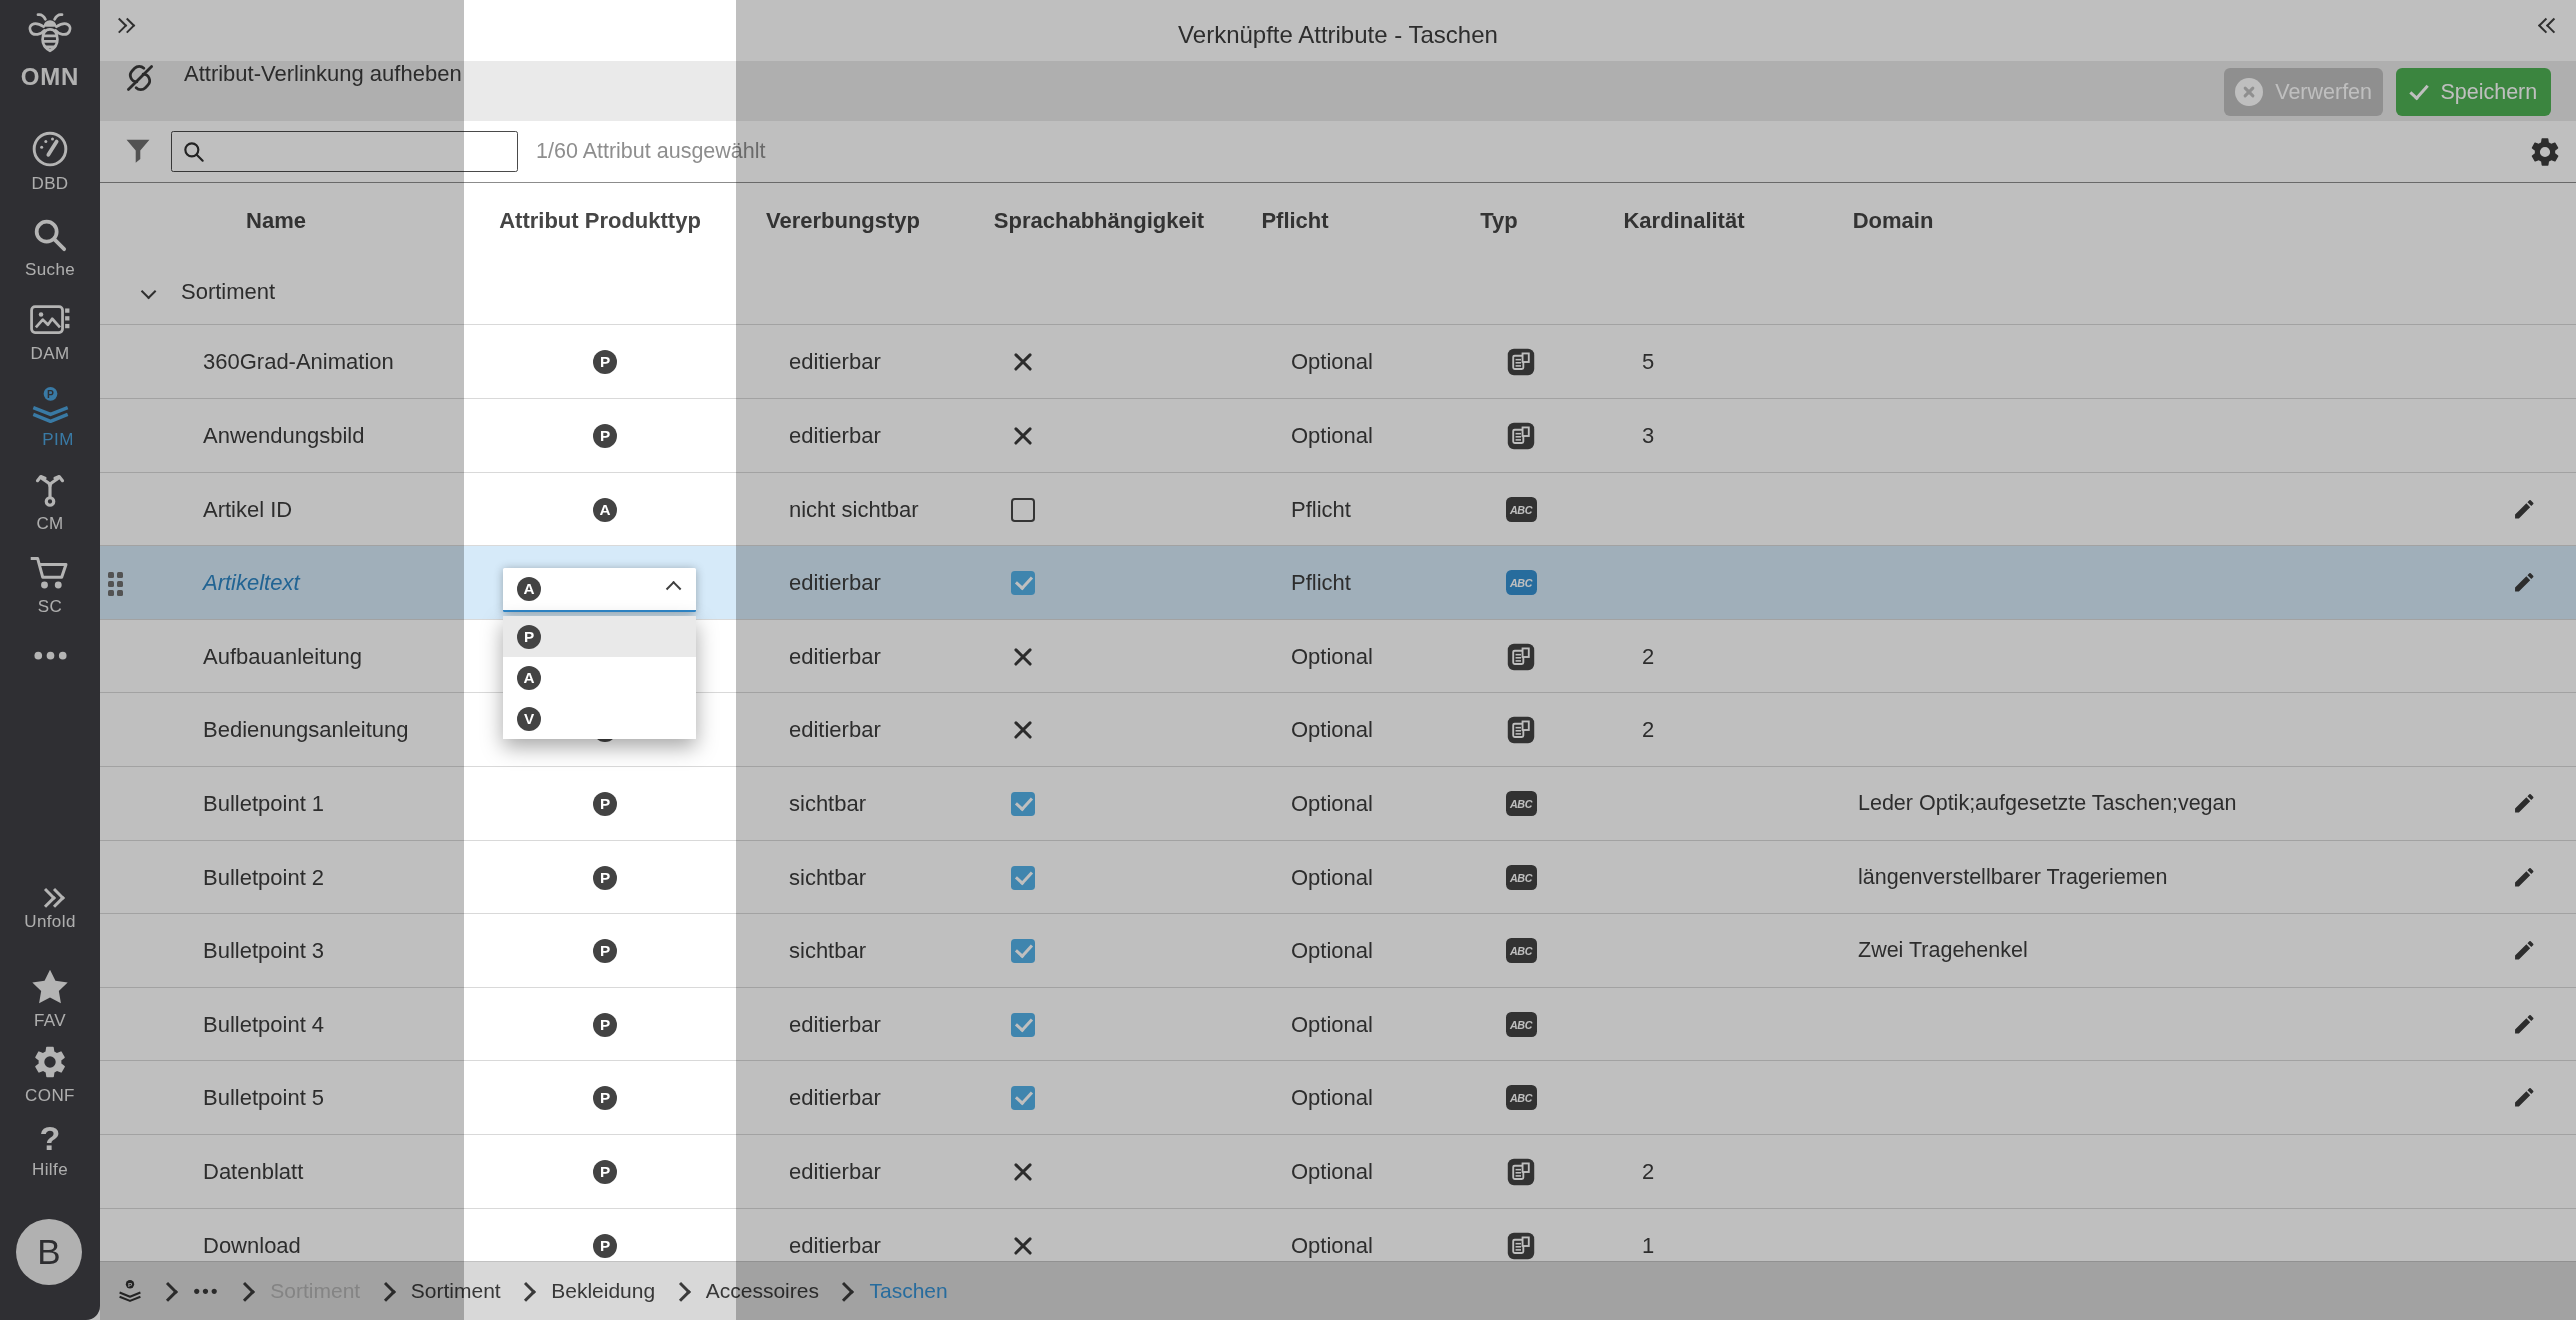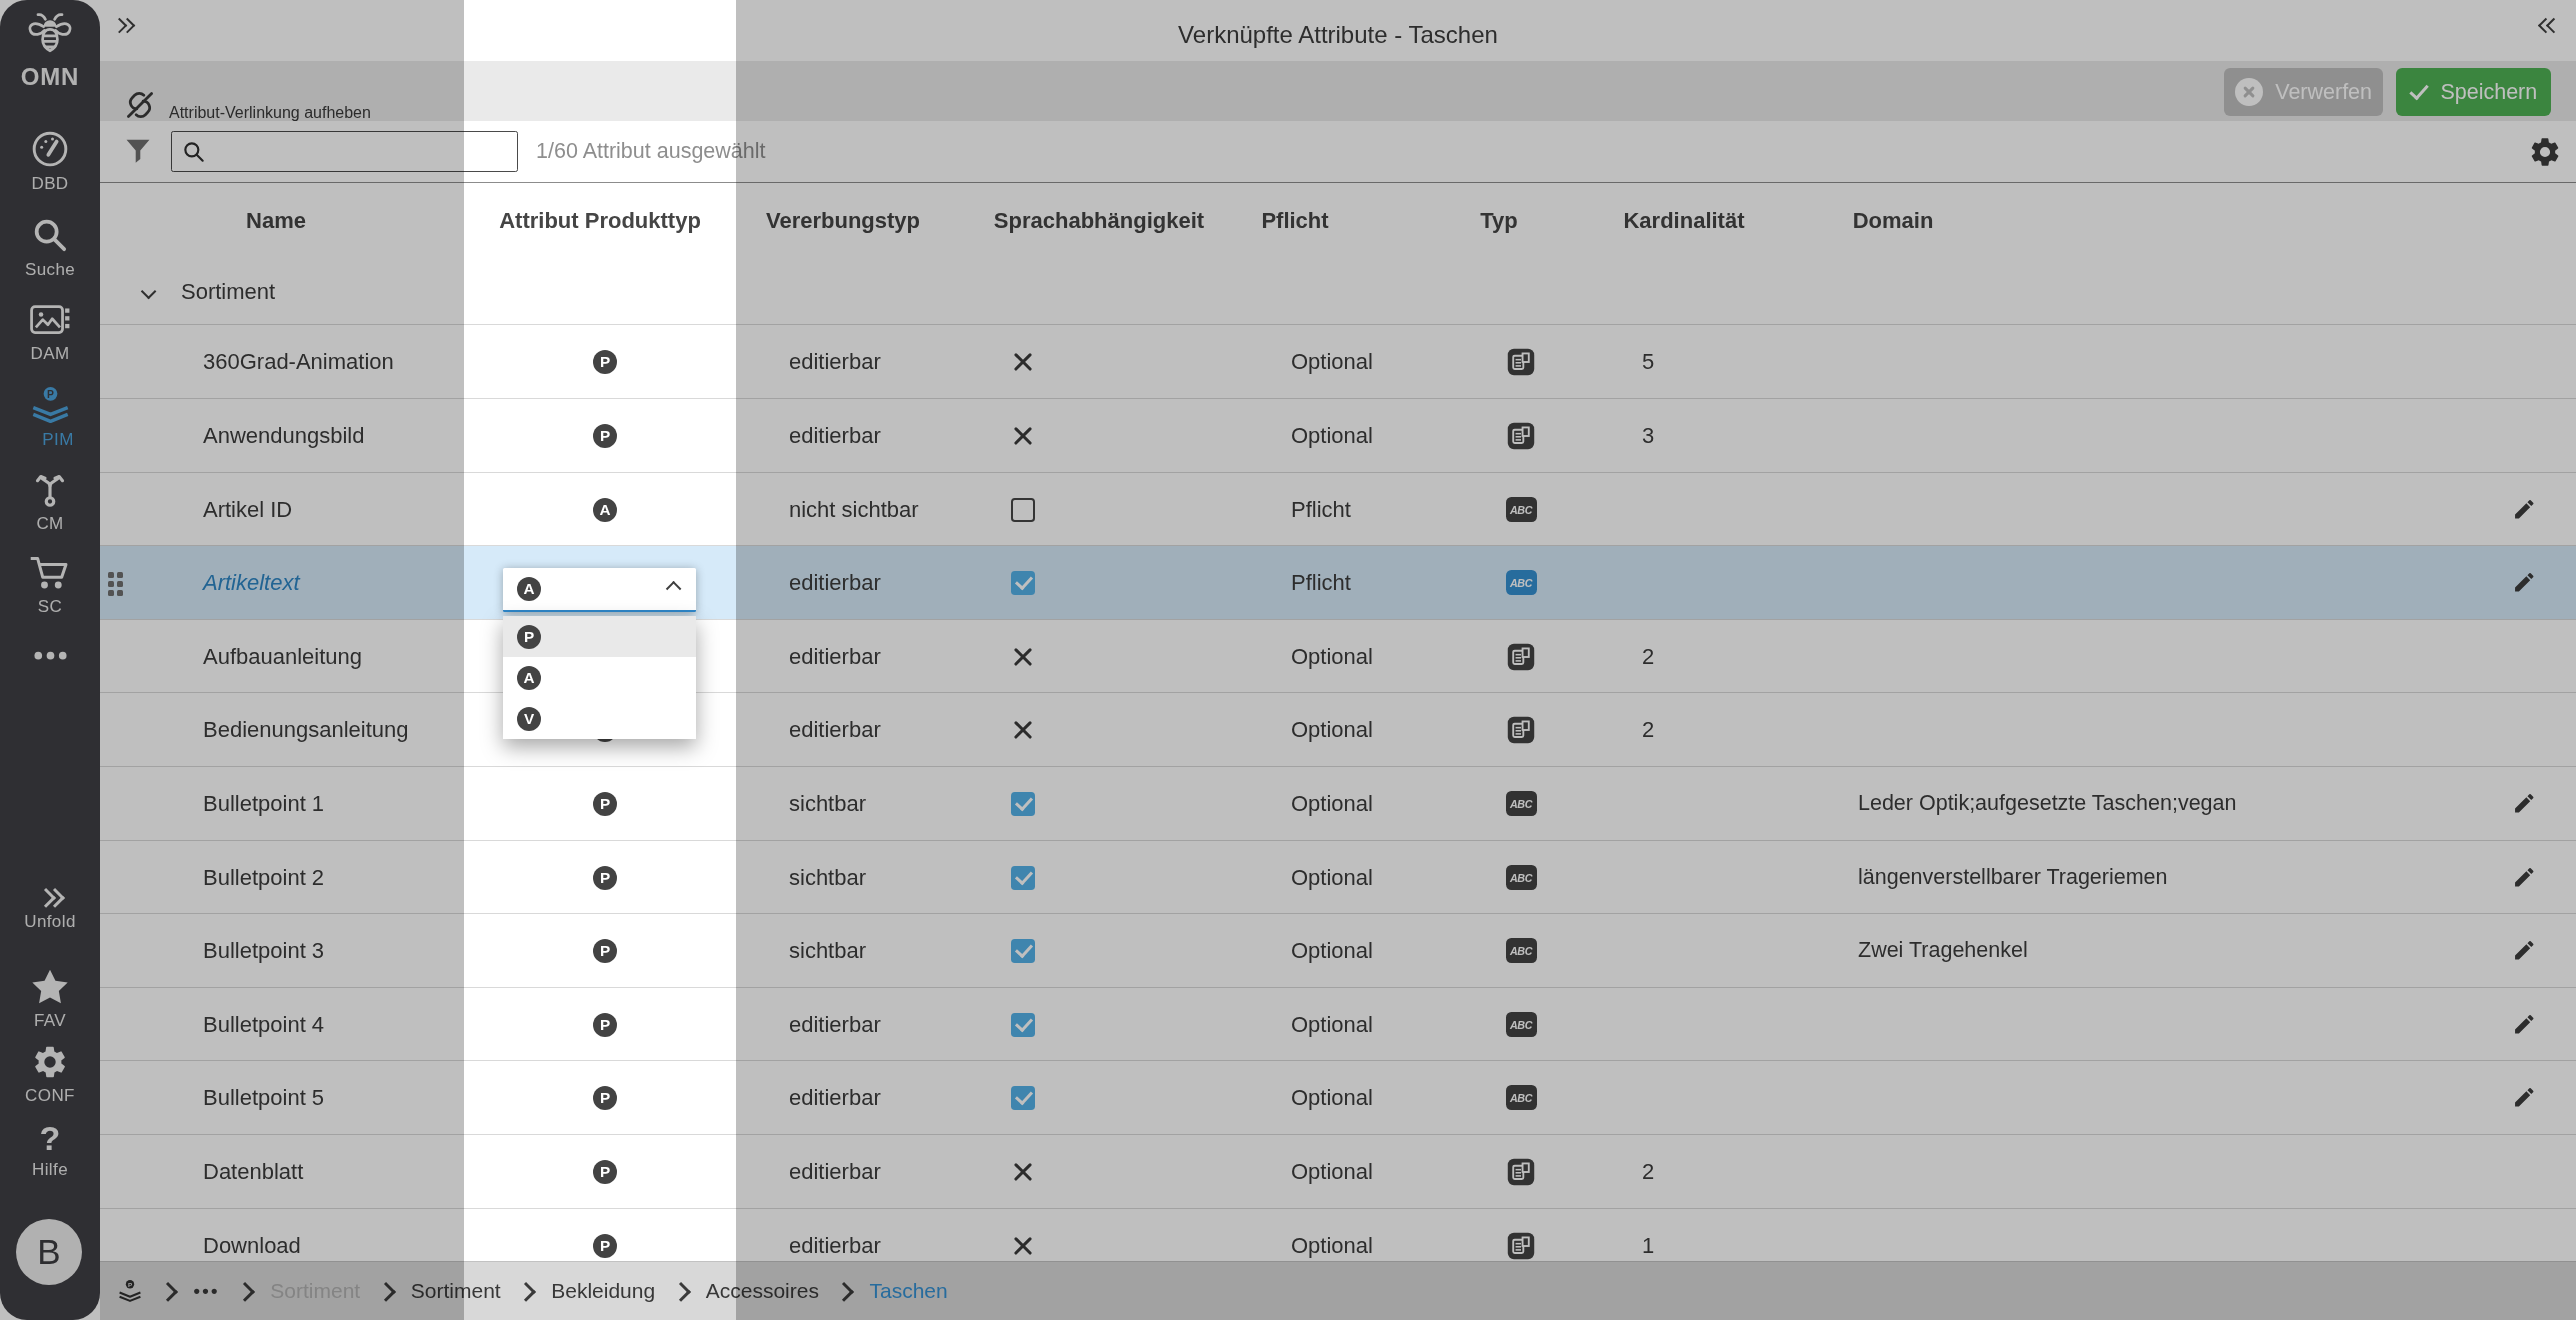--- a/index.html
+++ b/index.html
@@ -1,34 +1,34 @@
 <!DOCTYPE html>
 <html style="font-size:12.3px"><head>
 <meta charset="utf-8">
 <style>
   * { margin:0; padding:0; box-sizing:border-box; }
   html,body { width:2576px; height:1320px; }
   body { font-family:"Liberation Sans", sans-serif; background:#fff; overflow:hidden; }
   #stage { position:relative; width:2576px; height:1320px; background:#fff; overflow:hidden; }
 
   
-  .sidebar { position:absolute; left:0; top:0; width:100px; height:1320px; background:#3f3f44; border-bottom-right-radius:14px; z-index:20;border-radius:27px; }
+  .sidebar { position:absolute; left:0; top:0; width:100px; height:1320px; background:#3f3f44; border-bottom-right-radius:14px; z-index:20; }
   .nav-item { position:absolute; left:0; width:100px; display:flex; flex-direction:column; align-items:center; gap:4.6px; color:#e8e8e8; cursor:pointer; }
   .nav-item .lbl { font-size:17px; color:#e8e8e8; letter-spacing:0.4px; }
   .nav-item.active .lbl { color:#4da3dd;margin-left:16px; }
   .logo-lbl { font-size:24px; font-weight:bold; color:#ececec; letter-spacing:0.8px; }
   .avatar { position:absolute; left:16px; top:1219px; width:66px; height:66px; border-radius:50%; background:#ededed; display:flex; align-items:center; justify-content:center; font-size:35px; color:#3c3c40; }
 
   
   .content { position:absolute; left:100px; top:0; right:0; bottom:0; background:#fff; }
   .titlebar { position:absolute; left:0; top:0; right:0; height:61px; background:#ffffff; }
   .title { position:absolute; left:0; right:0; top:4px; height:61px; display:flex; align-items:center; justify-content:center; font-size:24px; color:#3c3c3c; }
   .dock { position:absolute; top:20px; display:flex; }
   .toolbar { position:absolute; left:0; top:61px; right:0; height:61px; background:#eaeaea; }
-  .unlink-btn { position:absolute; left:23px; top:0; height:61px; display:flex; align-items:flex-end; gap:12px; font-size:16px; color:#3a3a3a; cursor:pointer; }
+  .unlink-btn { position:absolute; left:23px; top:0; height:61px; display:flex; align-items:flex-start; gap:27px; font-size:22px; color:#3a3a3a; cursor:pointer; }
   .btn { position:absolute; top:7px; height:48px; border-radius:6.1px; border:none; display:flex; align-items:center; justify-content:center; gap:12.3px; font-size:21.5px; color:#fff; font-family:inherit; cursor:pointer; }
   .btn-discard { right:193px; width:159px; background:#bfbfbf; }
   .btn-save { right:25px; width:155px; background:#4fb254; }
   .circle-x { width:28px; height:28px; border-radius:50%; background:#fff; position:relative; flex:0 0 auto; }
   .circle-x::before,.circle-x::after { content:""; position:absolute; left:50%; top:50%; width:14px; height:3.1px; background:#bfbfbf; border-radius:1.5px; }
   .circle-x::before { transform:translate(-50%,-50%) rotate(45deg); }
   .circle-x::after  { transform:translate(-50%,-50%) rotate(-45deg); }
   .checkmark { width:18.4px; height:10px; border-left:3.1px solid #fff; border-bottom:3.1px solid #fff; transform:rotate(-48deg); margin-top:-4.6px; flex:0 0 auto; }
 
   .filterbar { position:absolute; left:0; top:121px; right:0; height:61px; background:#fff; }

